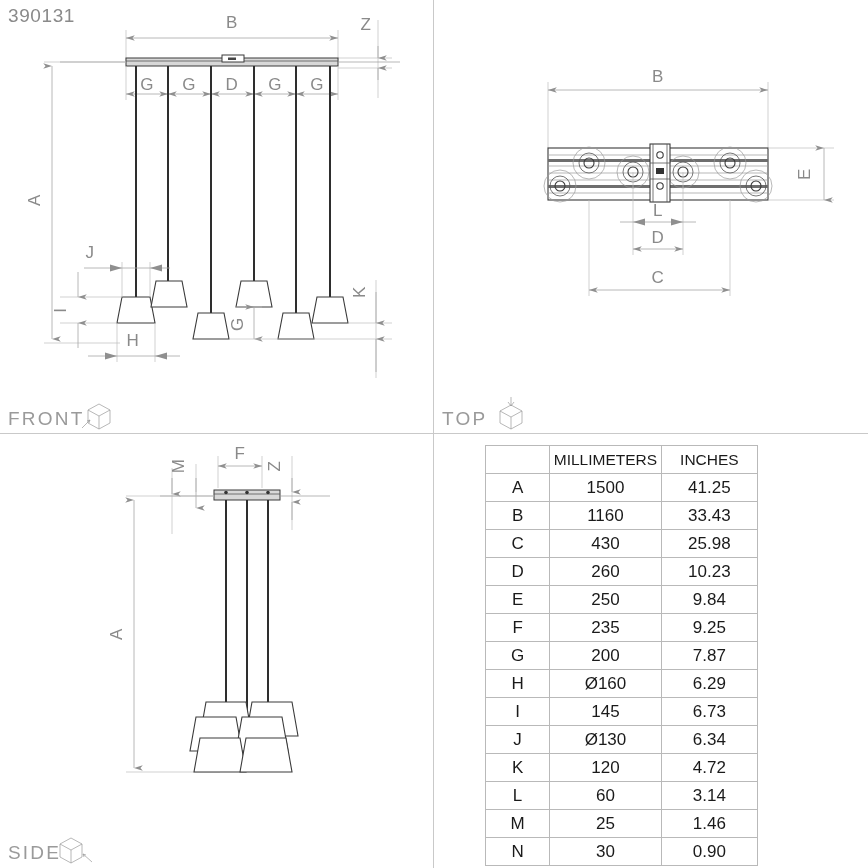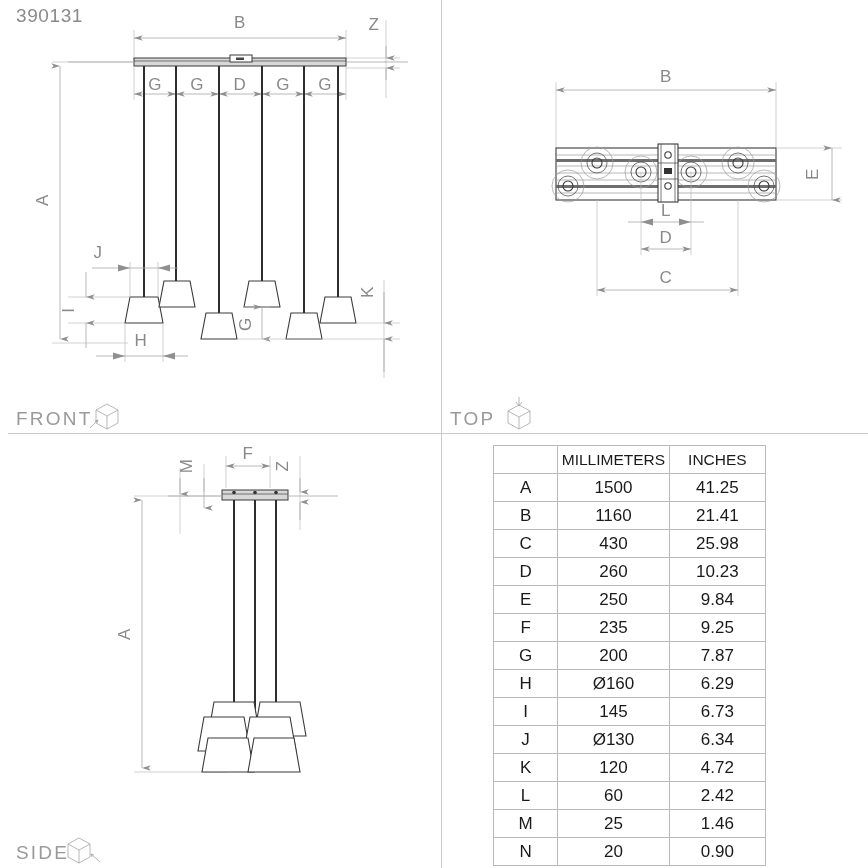--- a/index.html
+++ b/index.html
@@ -8,21 +8,21 @@
     width: 868px; height: 868px;
     background: #ffffff;
     font-family: "Liberation Sans", sans-serif;
     overflow: hidden;
   }
   #sheet {
     position: relative;
     width: 868px; height: 868px;
     background: #fff;
   }
-  .quad { position: absolute; margin-left: 8px; }
+  .quad { position: absolute; }
   #q-front { left: 0;   top: 0;   width: 434px; height: 434px; }
   #q-top   { left: 434px; top: 0; width: 434px; height: 434px; }
   #q-side  { left: 0;   top: 434px; width: 434px; height: 434px; }
   #q-table { left: 434px; top: 434px; width: 434px; height: 434px; }
 
   svg { display: block; }
 
   
   .obj      { stroke: #3a3a3a; stroke-width: 1.1; fill: none; }
   .obj-fill { stroke: #3a3a3a; stroke-width: 1.1; fill: #ffffff; }
@@ -374,21 +374,21 @@
         </thead>
         <tbody id="dim-rows">
             <tr>
               <td class="c-key">A</td>
               <td class="c-mm">1500</td>
               <td class="c-in">41.25</td>
             </tr>
             <tr>
               <td class="c-key">B</td>
               <td class="c-mm">1160</td>
-              <td class="c-in">21.41</td>
+              <td class="c-in">33.43</td>
             </tr>
             <tr>
               <td class="c-key">C</td>
               <td class="c-mm">430</td>
               <td class="c-in">25.98</td>
             </tr>
             <tr>
               <td class="c-key">D</td>
               <td class="c-mm">260</td>
               <td class="c-in">10.23</td>
@@ -424,30 +424,30 @@
               <td class="c-in">6.34</td>
             </tr>
             <tr>
               <td class="c-key">K</td>
               <td class="c-mm">120</td>
               <td class="c-in">4.72</td>
             </tr>
             <tr>
               <td class="c-key">L</td>
               <td class="c-mm">60</td>
-              <td class="c-in">2.42</td>
+              <td class="c-in">3.14</td>
             </tr>
             <tr>
               <td class="c-key">M</td>
               <td class="c-mm">25</td>
               <td class="c-in">1.46</td>
             </tr>
             <tr>
               <td class="c-key">N</td>
-              <td class="c-mm">20</td>
+              <td class="c-mm">30</td>
               <td class="c-in">0.90</td>
             </tr>
           </tbody>
       </table>
     </div>
   </div>
 
 </div>
 
 </body></html>

